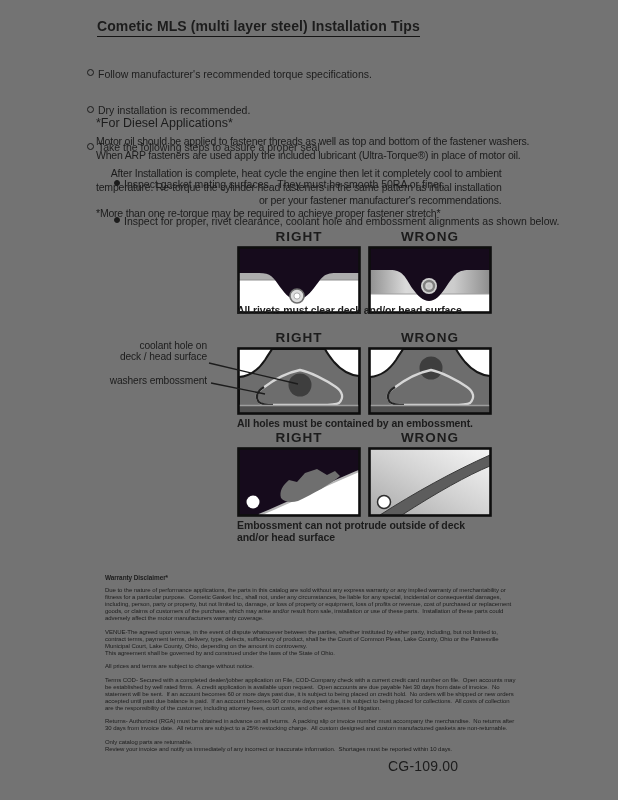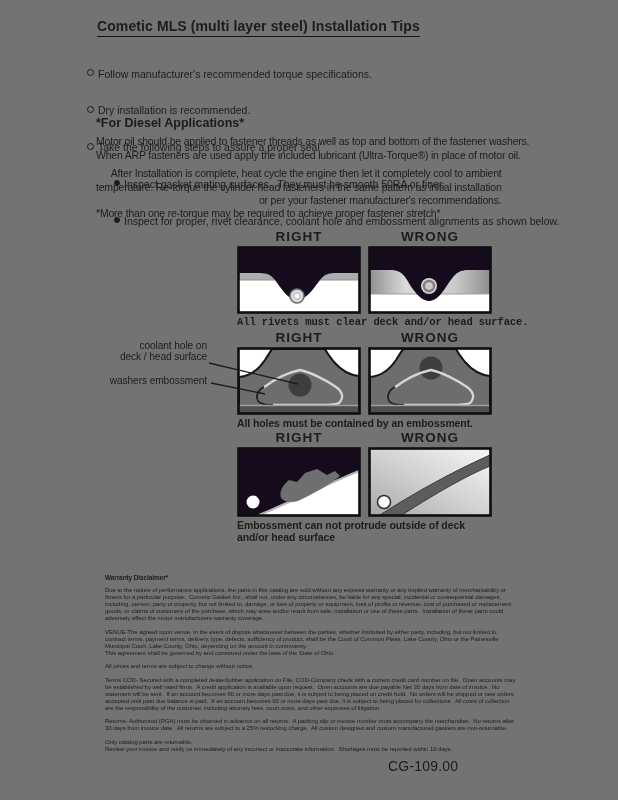--- a/index.html
+++ b/index.html
@@ -7,21 +7,21 @@
         font-family:"Liberation Sans",sans-serif;color:#1c1c1c;}
   .abs{position:absolute;}
   .page-title{left:97px;top:18px;font-size:14px;font-weight:bold;
               border-bottom:1.6px solid #151515;padding-bottom:2px;letter-spacing:.1px;}
   .tips{left:87px;top:43px;font-size:10.5px;line-height:12.3px;white-space:pre;}
   .tip-row{display:flex;align-items:center;}
   .tip-row .b{width:5px;height:5px;border:1px solid #1c1c1c;border-radius:50%;
               margin-right:4px;position:relative;top:-1px;flex:none;align-self:center;}
   .tip-sub{margin-left:27px;}
   .tip-sub .b{background:#1c1c1c;border-color:#1c1c1c;width:4px;height:4px;}
-  .diesel-h{left:96px;top:116px;font-size:12.5px;font-weight:bold;}
+  .diesel-h{left:96px;top:116px;font-size:12.5px;font-weight:normal;}
   .para{white-space:pre;font-size:10.5px;line-height:13.6px;letter-spacing:-0.2px;}
   .p1{left:96px;top:135px;} .p2{left:96px;top:167px;text-align:right;} .p3{left:96px;top:207px;}
   .fig-label{width:124px;text-align:center;font-size:13.5px;font-weight:bold;letter-spacing:1px;}
   .fig-caption{font-size:10.5px;font-weight:bold;white-space:pre;line-height:12px;letter-spacing:-0.1px;}
   .panel{display:block;}
   .callout{font-size:10.2px;line-height:11px;white-space:pre;text-align:right;letter-spacing:-0.1px;}
   .warranty{left:105px;top:574px;width:470px;font-size:6px;line-height:7px;letter-spacing:-0.05px;}
   .warranty .w-h{font-weight:bold;font-size:6.4px;margin:0 0 6px 0;}
   .warranty p{margin:0 0 6.5px 0;white-space:pre;}
   .page-num{left:388px;top:758px;font-size:14px;letter-spacing:.2px;}
@@ -74,21 +74,21 @@
     <rect x="1" y="1" width="122" height="66" fill="#ffffff"></rect>
     <rect x="2" y="24" width="120" height="24" fill="url(#deckGrad)"></rect>
     <line x1="2" y1="48" x2="122" y2="48" stroke="#9f9f9f" stroke-width="1"></line>
     <path d="M2 2 H122 V24 H101 C88 24 86 30 78 41 C72 50 67 55 61 55 C55 55 50 50 44 42 C37 31 35 24 22 24 H2 Z" fill="#160b1c"></path>
     <circle cx="61" cy="40" r="8" fill="#d0d0d0"></circle>
     <circle cx="61" cy="40" r="5" fill="none" stroke="#7f7f7f" stroke-width="2.4"></circle>
     <circle cx="61" cy="40" r="2.1" fill="#c6c6c6"></circle>
     <rect x="1.5" y="1.5" width="121" height="65" fill="none" stroke="#0e0e0e" stroke-width="2.6"></rect>
   </svg>
 
-  <div class="abs fig-caption" style="left:237px;top:316px;font-family:Liberation Mono, monospace;">All rivets must clear deck and/or head surface.</div>
+  <div class="abs fig-caption" style="left:237px;top:304px;">All rivets must clear deck and/or head surface.</div>
 
   <div class="abs fig-label" style="left:237px;top:330px;">RIGHT</div>
   <div class="abs fig-label" style="left:368px;top:330px;">WRONG</div>
 
   <div class="abs callout" style="left:60px;top:340px;width:147px;">coolant hole on
 deck / head surface</div>
   <div class="abs callout" style="left:60px;top:375px;width:147px;">washers embossment</div>
 
   <svg class="abs panel" style="left:237px;top:347px;" width="124" height="68" viewBox="0 0 124 68">
     <rect x="1" y="1" width="122" height="66" fill="#ffffff"></rect>

